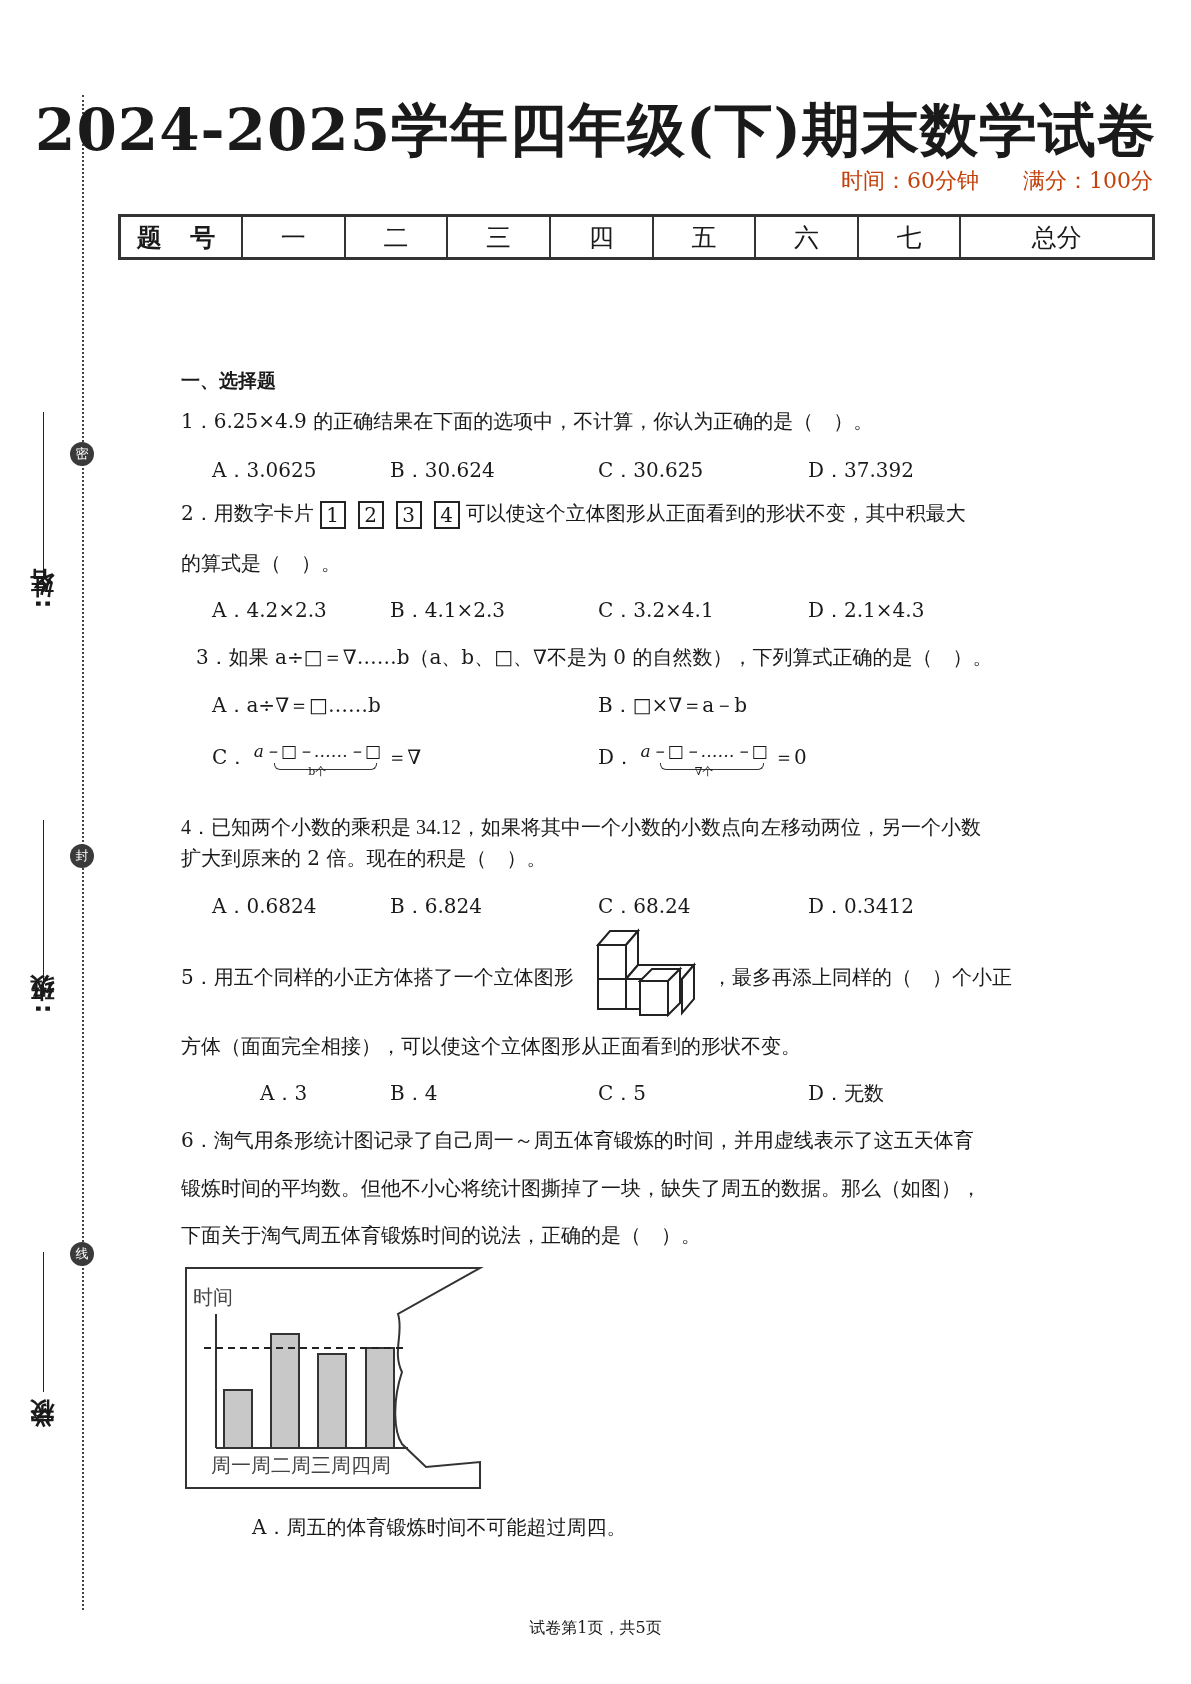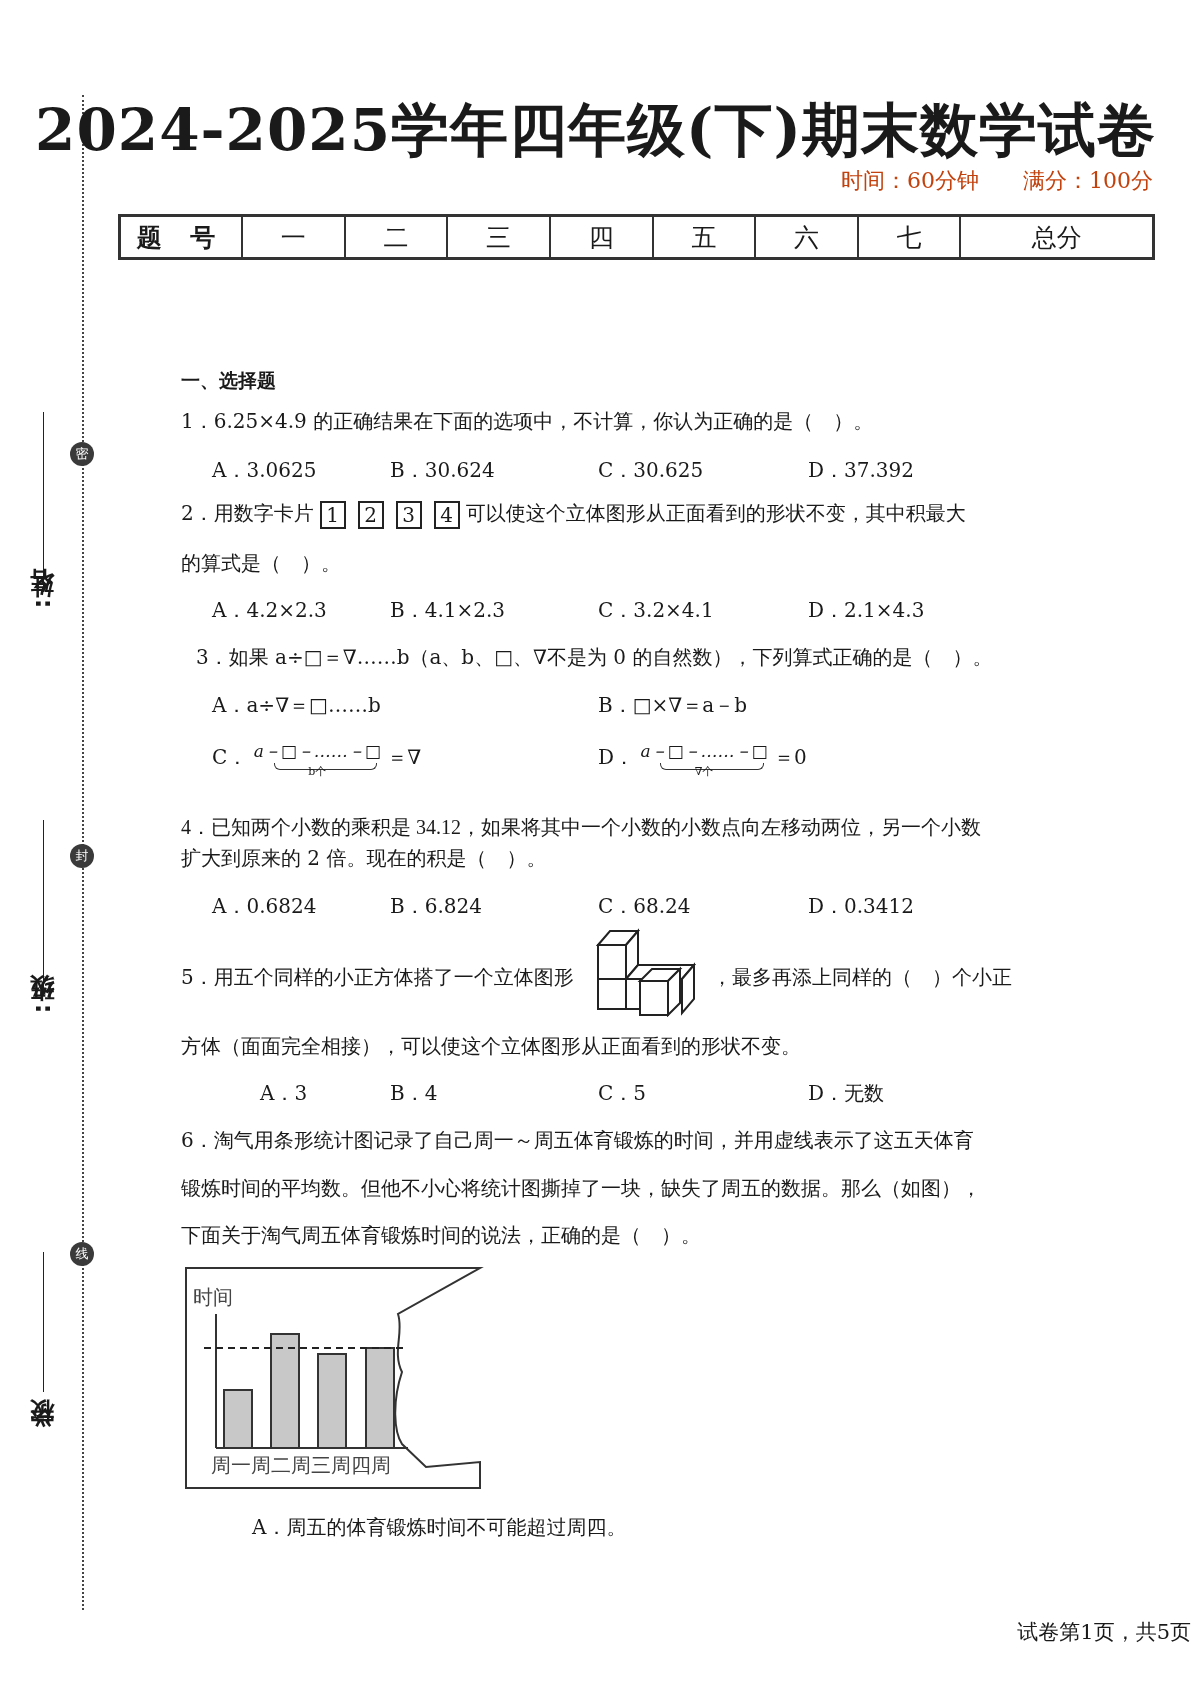--- a/index.html
+++ b/index.html
@@ -32,21 +32,21 @@
                    font-family:"DejaVu Sans",sans-serif; }
   table.score td.rowhead { width:118px; font-weight:bold; letter-spacing:10px; }
   .sec { position:absolute; left:181px; top:368px; font-size:19px; font-weight:bold;
          font-family:"DejaVu Sans",sans-serif; }
   .q { position:absolute; left:181px; font-size:20px; white-space:nowrap; }
   .opt { position:absolute; font-size:20px; white-space:nowrap; }
   .card { display:inline-block; border:2px solid #222; width:22px; height:24px; line-height:24px;
           text-align:center; margin:0 6px; font-size:20px; vertical-align:middle; }
   .brace-expr { display:inline-block; position:relative; vertical-align:middle; }
   .brace-under { display:block; font-size:11px; text-align:center; margin-top:-6px; }
-  .footer { position:absolute; left:0; right:0; top:1618px; text-align:right; font-size:21px; }
+  .footer { position:absolute; left:0; right:0; top:1618px; text-align:center; font-size:16px; }
 </style>
 </head>
 <body>
 
 <div class="dotline"></div>
 <div class="seal" style="top:442px;">密</div>
 <div class="seal" style="top:844px;">封</div>
 <div class="seal" style="top:1242px;">线</div>
 
 <div class="fieldline" style="top:412px;height:180px;"></div>

